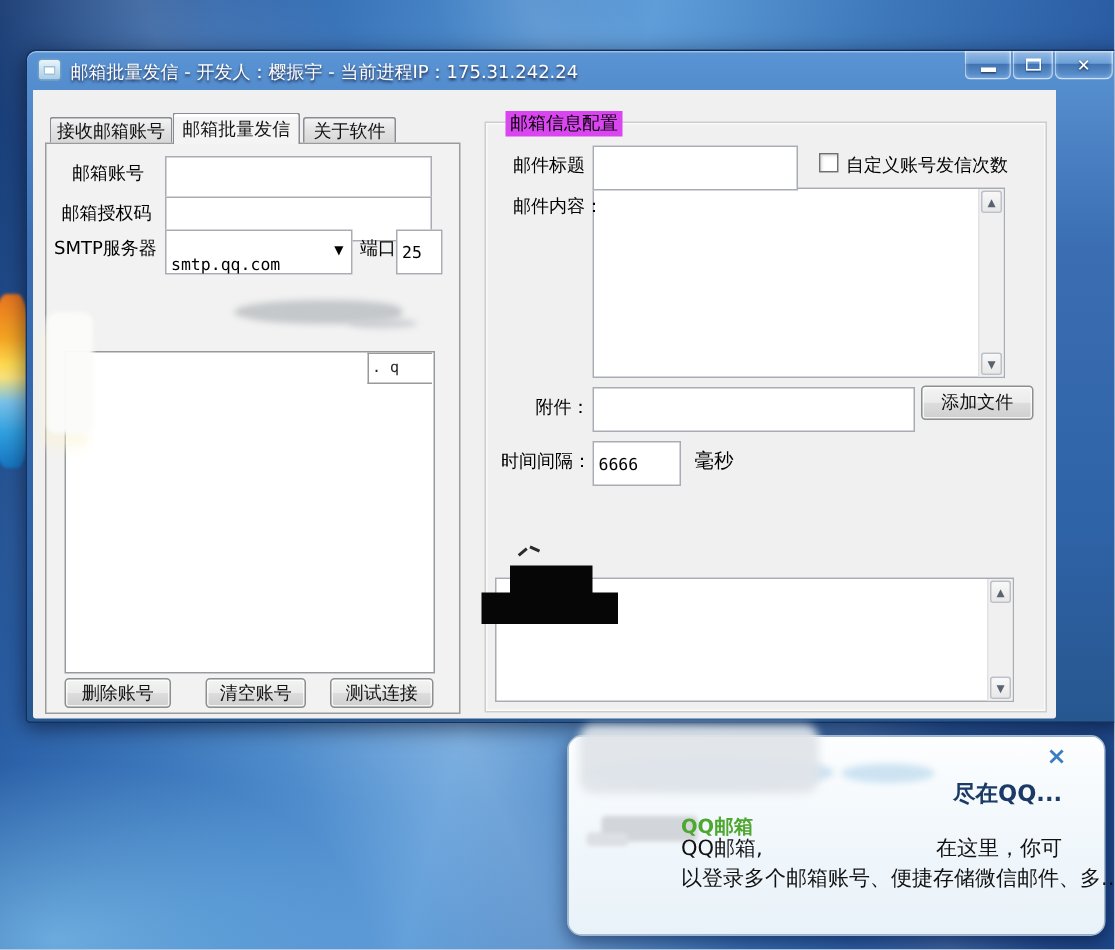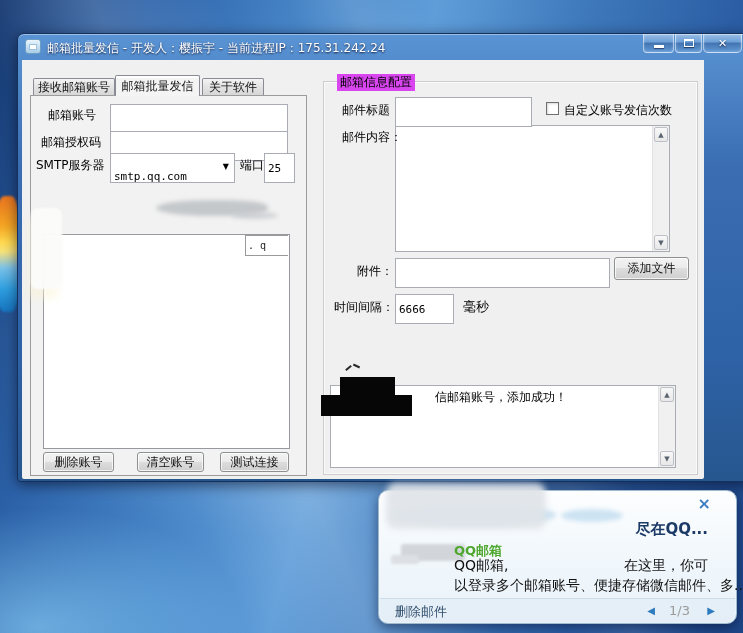--- a/index.html
+++ b/index.html
@@ -187,21 +187,20 @@
       <span class="lbl" style="left:335px; top:203px;">附件：</span>
       <input class="tbx" style="left: 373px; top: 198px; width: 215px; height: 22px;">
       <div class="btn" style="left:592px; top:197px; width:75px; height:23px;">添加文件</div>
 
       <span class="lbl" style="left:312px; top:239px;">时间间隔：</span>
       <input class="tbx mono" style="left: 373px; top: 234px; width: 59px; height: 21px;" value="6666">
       <span class="lbl" style="left:441px; top:238px; font-size:13px;">毫秒</span>
 
 
       <div class="textarea" style="left:308px; top:325px; width:346px; height:83px;">
-        <span class="log-text">信邮箱账号，添加成功！</span>
         <div class="vscroll">
           <div class="sb up">▲</div>
           <div class="sb down">▼</div>
         </div>
       </div>
 
       <div class="redact" style="left:318px; top:317px; width:55px; height:21px;"></div>
       <div class="redact" style="left:299px; top:335px; width:91px; height:21px;"></div>
       <div class="scribble" style="left:323px; top:303px;">
         <i style="left:0; top:4px; transform:rotate(-40deg);"></i>
@@ -217,21 +216,15 @@
     <div class="swoosh" style="left:12px; top:13px; width:165px; height:22px;"></div>
     <div class="swoosh" style="left:182px; top:18px; width:62px; height:13px;"></div>
     <span class="popup-close">×</span>
     <span class="tagline">尽在QQ...</span>
     <div class="logo-blob"></div>
     <div class="logo-blob2"></div>
     <span class="brand">QQ邮箱</span>
     <span class="pline" style="left:75px; top:66px;">QQ邮箱,</span>
     <span class="pline" style="right:28px; top:66px;">在这里，你可</span>
     <span class="pline" style="left:75px; top:86px;">以登录多个邮箱账号、便捷存储微信邮件、多...</span>
-    <div class="popup-bar">
-      <span class="del-link">删除邮件</span>
-      <span class="pag-prev">◀</span>
-      <span class="pag-num">1/3</span>
-      <span class="pag-next">▶</span>
-    </div>
   </div>
   <div class="blob-over-popup"></div>
 </div>
 
 </body></html>

